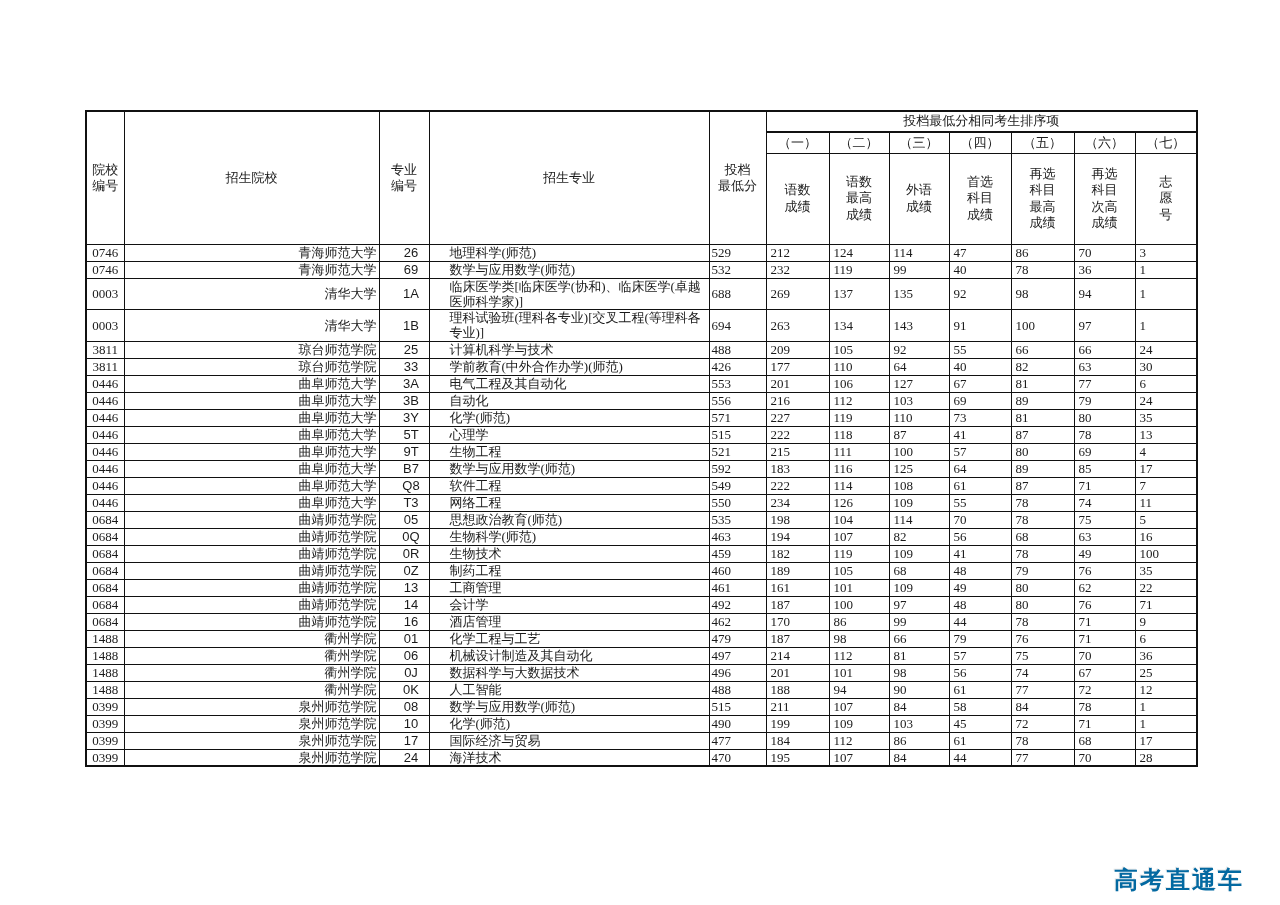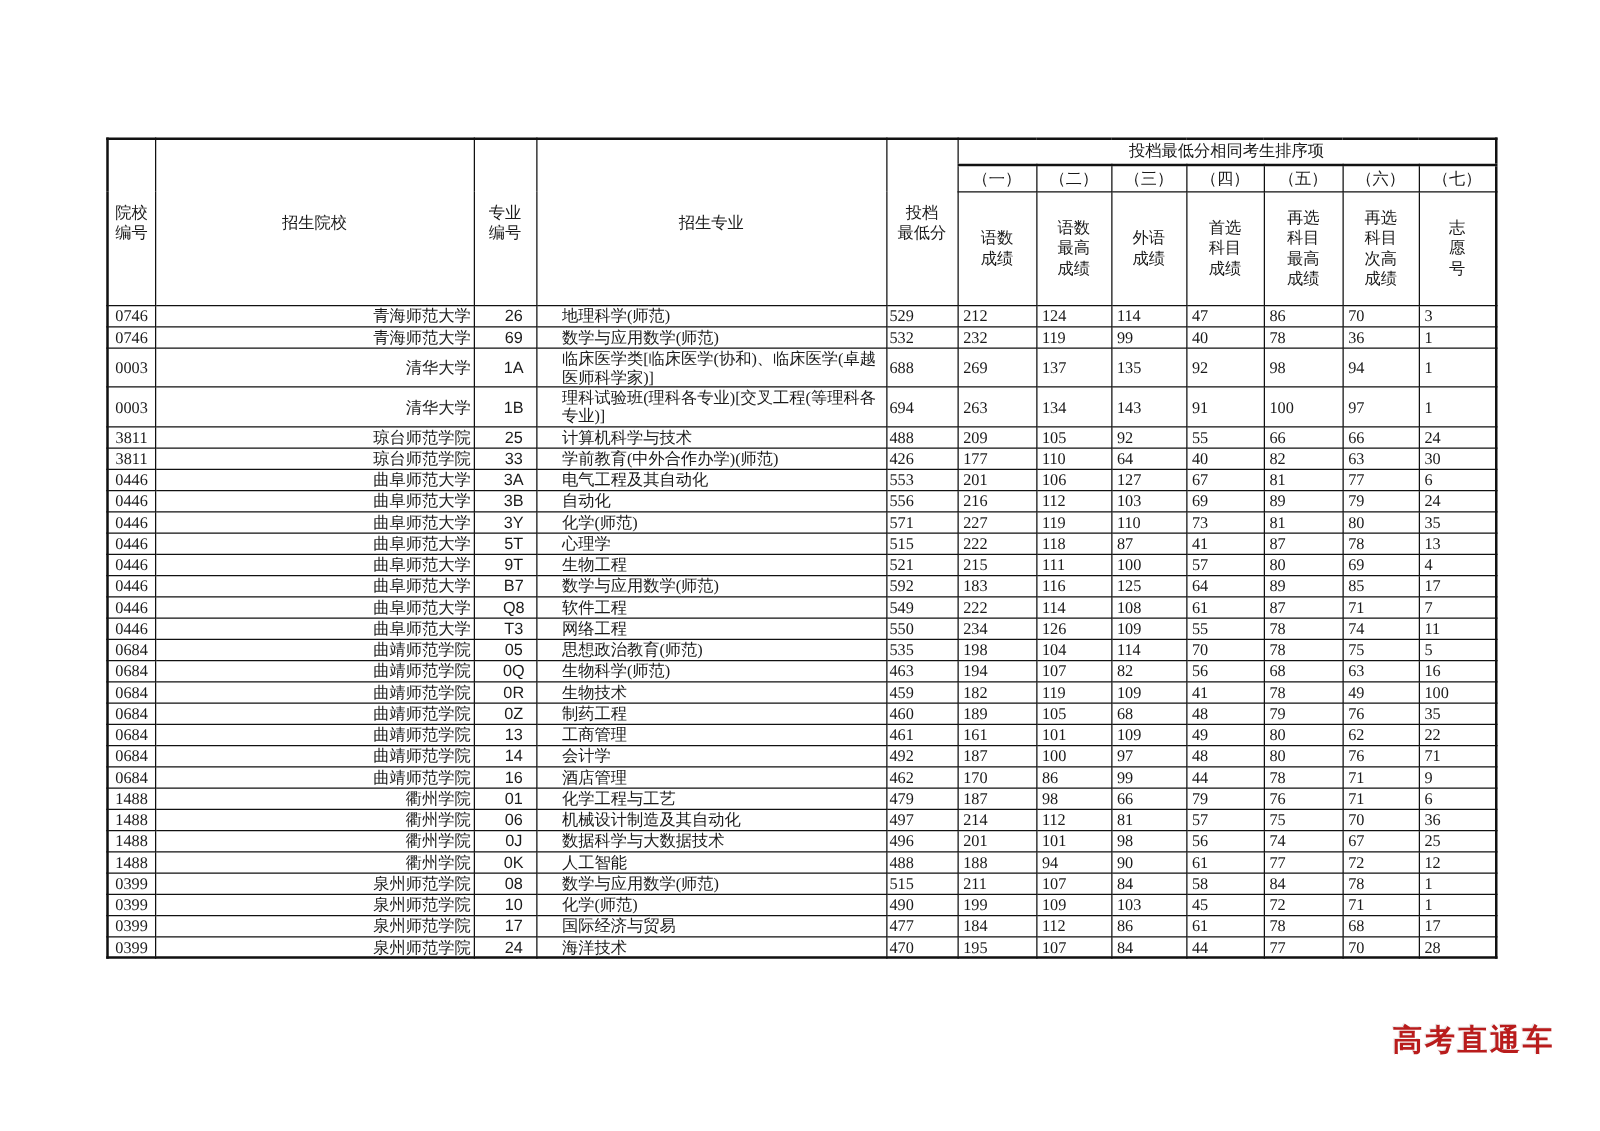--- a/index.html
+++ b/index.html
@@ -56,24 +56,24 @@
     left: 0; right: 0;
     top: 826px;
     text-align: center;
     font-size: 14px;
     color: #333;
     letter-spacing: 1px;
   }
   .watermark {
     position: absolute;
     right: 36px;
-    top: 816px;
+    top: 864px;
     font-size: 24px;
     font-weight: 700;
-    color: #b91c1c;
+    color: #0369a1;
     letter-spacing: 2px;
     text-shadow: 1px 1px 0 #ffffff, -1px -1px 0 #e9e9e9;
     font-family: "Liberation Sans", "DejaVu Sans", sans-serif;
   }
 </style>
 </head>
 <body>
 
 <div class="page">
 

